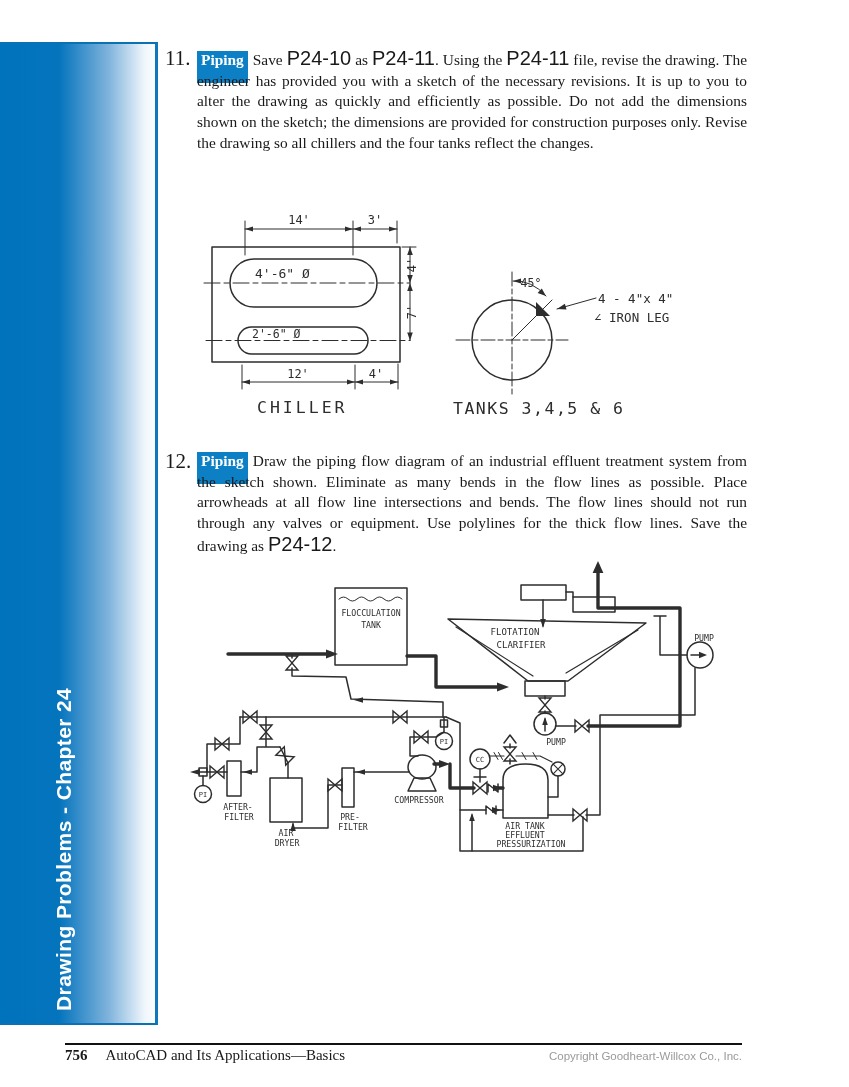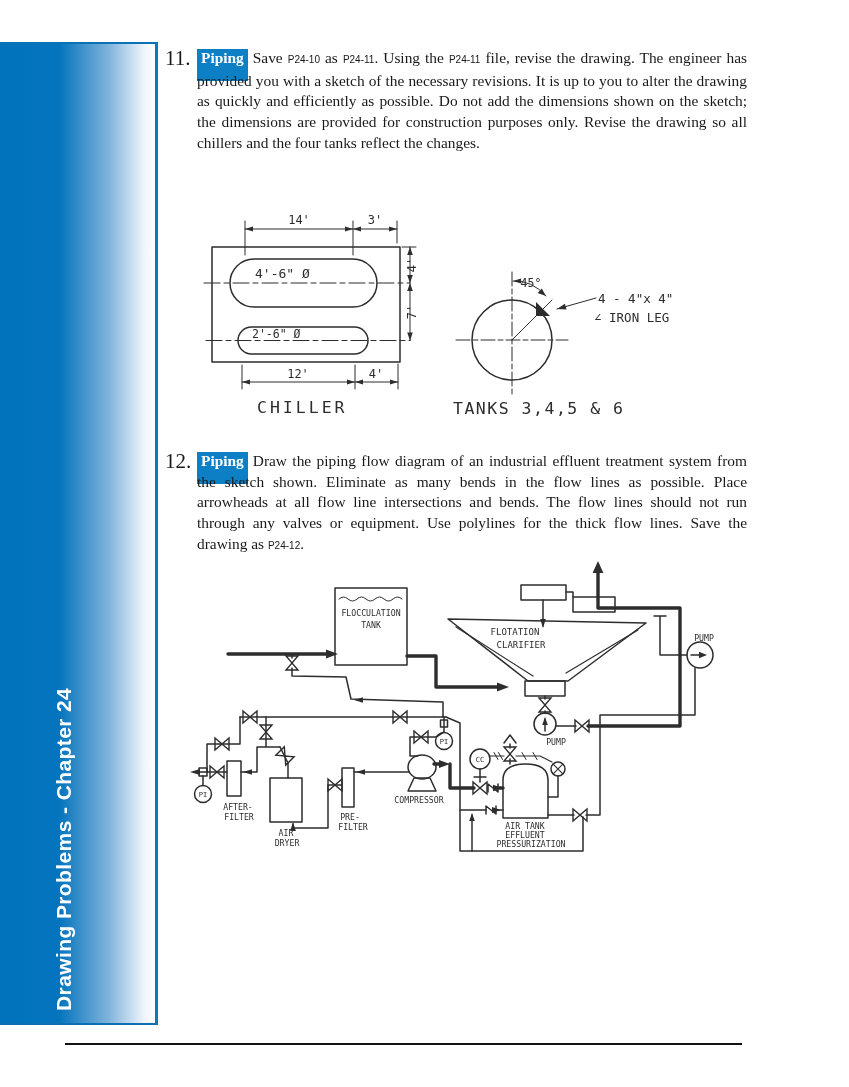--- a/index.html
+++ b/index.html
@@ -10,21 +10,21 @@
            background:linear-gradient(to right,#0073bd 0%,#0474bd 38%,#7fb3dc 70%,#eef5fb 93%,#fdfeff 100%);
            border-top:2px solid #0a72b4;border-right:3px solid #0d78be;border-bottom:2px solid #0a72b4;}
   .sidebar-text{position:absolute;left:76px;bottom:12px;transform:rotate(-90deg);transform-origin:left bottom;
            white-space:nowrap;color:#ffffff;font-family:"Liberation Sans", sans-serif;
            font-weight:bold;font-size:21px;letter-spacing:.4px;}
   
   .problem{position:absolute;left:165px;width:582px;display:flex;}
   .pnum{width:24px;text-align:center;flex:0 0 24px;font-size:21px;line-height:20.7px;}
   .ptext{margin-left:8px;flex:1;font-size:15.4px;line-height:20.7px;text-align:justify;}
   .badge{font-weight:bold;color:#ffffff;background:#0d80c5;padding:0 4px 15px 4px;margin-right:5px;}
-  .fn{font-family:"Liberation Sans", sans-serif;font-size:10px;}
+  .fn{font-family:"Liberation Sans", sans-serif;font-size:20px;}
   
   .fig{position:absolute;}
   svg text{font-family:"DejaVu Sans Mono", monospace;fill:#2d2d2d;}
   
   .footer-rule{position:absolute;left:65px;top:1043px;width:677px;border-top:2px solid #111;}
   .footer{position:absolute;left:65px;top:1047px;width:677px;display:flex;align-items:baseline;}
   .footer-num{font-weight:bold;font-size:15px;}
   .footer-title{font-size:15px;margin-left:18px;flex:1;}
   .footer-copy{font-family:"Liberation Sans", sans-serif;font-size:11.5px;color:#9a9a9a;}
 </style>
@@ -227,14 +227,19 @@
       <text x="99" y="290" font-size="8.2" text-anchor="middle">DRYER</text>
       <text x="162" y="264" font-size="8.2" text-anchor="middle">PRE-</text>
       <text x="165" y="274" font-size="8.2" text-anchor="middle">FILTER</text>
       <text x="337" y="273" font-size="8.2" text-anchor="middle">AIR TANK</text>
       <text x="337" y="282" font-size="8.2" text-anchor="middle">EFFLUENT</text>
       <text x="343" y="291" font-size="8.2" text-anchor="middle">PRESSURIZATION</text>
     </g>
   </svg>
 
   <div class="footer-rule"></div>
+  <div class="footer">
+    <span class="footer-num">756</span>
+    <span class="footer-title">AutoCAD and Its Applications—Basics</span>
+    <span class="footer-copy">Copyright Goodheart-Willcox Co., Inc.</span>
+  </div>
 
 </div>
 
 </body></html>

